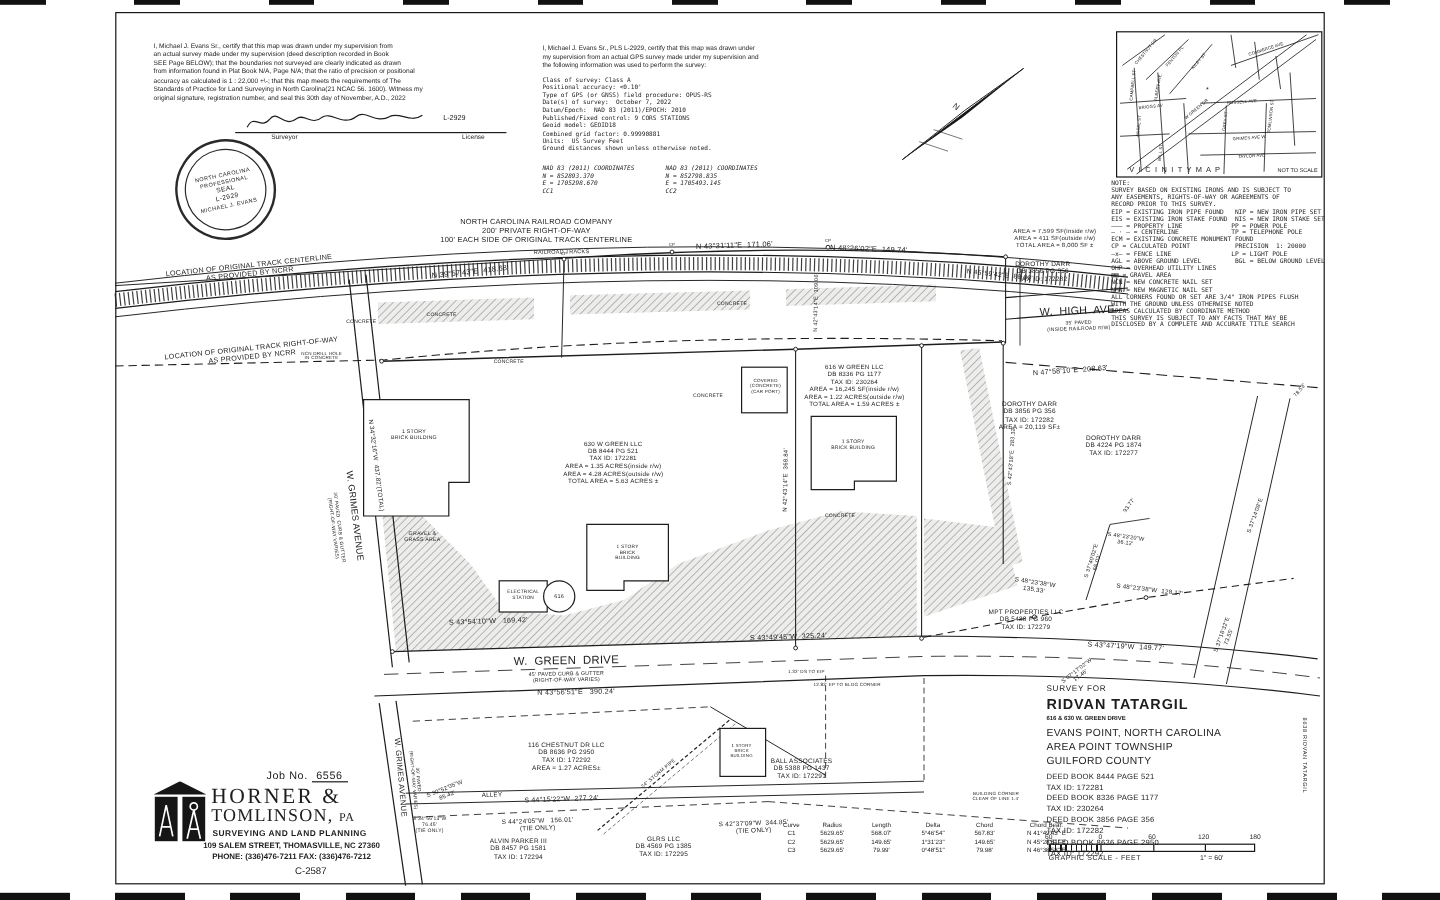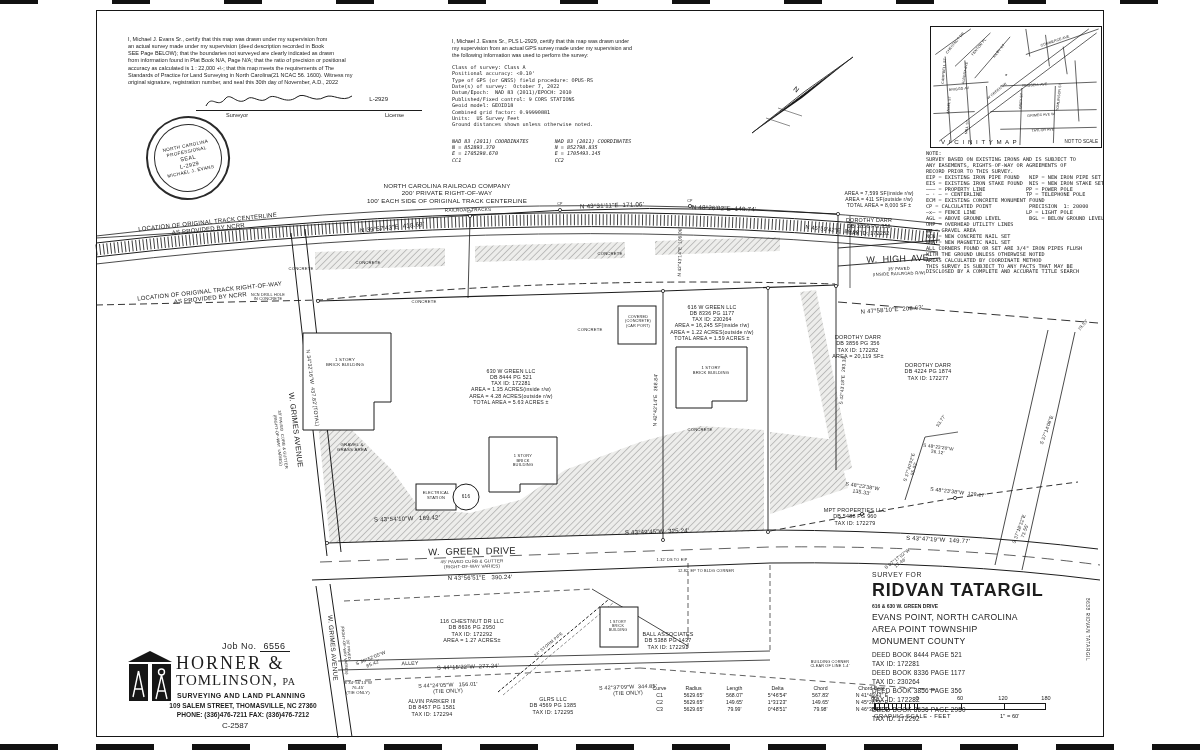--- a/index.html
+++ b/index.html
@@ -39,36 +39,36 @@
   .vic-label{position:absolute;white-space:pre;font-size:3.6px;transform-origin:center;letter-spacing:.1px}
   #vic-title{position:absolute;left:10px;bottom:2px;font-size:6.2px;letter-spacing:1px}
   #vic-nts{position:absolute;right:3px;bottom:3px;font-size:4.6px}
   #vic-star{position:absolute;left:74px;top:46px;font-size:6px}
   
   #notes{left:926px;top:151px;width:180px;font-family:"DejaVu Sans Mono",monospace;
     font-size:5.2px;line-height:1.14;white-space:pre}
   
   #title-block{left:872px;top:571px;width:226px}
   #tb-surveyfor{font-size:6.8px;letter-spacing:.6px}
-  #tb-client{font-size:18px;font-weight:bold;letter-spacing:.8px;margin-top:2px}
+  #tb-client{font-size:12px;font-weight:bold;letter-spacing:.8px;margin-top:2px}
   #tb-address{font-size:5px;font-weight:bold;margin:2px 0 3px}
   .tb-line{font-size:8.6px;letter-spacing:.3px;margin-top:2px}
   #deed-list{margin-top:4px}
   .deed-line{font-size:6.4px;line-height:1.42;letter-spacing:.2px}
   
   #firm-job{left:222px;top:641px;font-size:9px;letter-spacing:.5px}
   #firm-job b{border-bottom:1px solid #1d1d1d;padding:0 4px;font-weight:normal}
   #firm-logo{left:128px;top:651px;width:44px;height:52px}
   #firm-name1{left:176px;top:653px;font-family:"Liberation Serif",serif;font-size:18px;letter-spacing:2px}
   #firm-name2{left:176px;top:672px;font-family:"Liberation Serif",serif;font-size:15px;letter-spacing:1px}
   #firm-name2 .pa{font-size:10px;letter-spacing:.5px}
   #firm-tagline{left:177px;top:692px;font-size:7px;font-weight:bold;letter-spacing:.4px}
   #firm-address{left:106px;top:702px;width:274px;text-align:center;font-size:6.6px;font-weight:bold}
   #firm-phone{left:106px;top:711px;width:274px;text-align:center;font-size:6.6px;font-weight:bold}
-  #firm-license{left:98px;top:721px;width:274px;text-align:center;font-size:8px}
+  #firm-license{left:122px;top:721px;width:274px;text-align:center;font-size:8px}
   
   #curve-table{left:646px;top:685px;width:250px}
   .ct-row{display:grid;grid-template-columns:27px 41px 41px 45px 41px 62px;font-size:5.2px;line-height:1.35}
   .ct-row span{text-align:center;white-space:pre}
   
   #scale{left:872px;top:695px;width:178px;height:30px}
   #scale-numbers{position:absolute;left:2px;top:0;width:172px;height:7px;font-size:5.6px}
   #scale-numbers span{position:absolute;transform:translateX(-50%)}
   #scale-bar{position:absolute;left:2px;top:8px;width:172px;height:7px;border:1px solid #161616}
   #scale-bar .sub{position:absolute;left:0;top:0;width:43px;height:100%;
@@ -450,21 +450,21 @@
 AREAS CALCULATED BY COORDINATE METHOD
 THIS SURVEY IS SUBJECT TO ANY FACTS THAT MAY BE
 DISCLOSED BY A COMPLETE AND ACCURATE TITLE SEARCH</div>
 
 <div class="abs" id="title-block">
   <div id="tb-surveyfor">SURVEY FOR</div>
   <div id="tb-client">RIDVAN TATARGIL</div>
   <div id="tb-address">616 &amp; 630 W. GREEN DRIVE</div>
   <div class="tb-line">EVANS POINT, NORTH CAROLINA</div>
   <div class="tb-line">AREA POINT TOWNSHIP</div>
-  <div class="tb-line">MONUMENT COUNTY</div>
+  <div class="tb-line">GUILFORD COUNTY</div>
   <div id="deed-list">
       <div class="deed-line">DEED BOOK 8444 PAGE 521</div>
       <div class="deed-line">TAX ID: 172281</div>
       <div class="deed-line">DEED BOOK 8336 PAGE 1177</div>
       <div class="deed-line">TAX ID: 230264</div>
       <div class="deed-line">DEED BOOK 3856 PAGE 356</div>
       <div class="deed-line">TAX ID: 172282</div>
       <div class="deed-line">DEED BOOK 8636 PAGE 2950</div>
       <div class="deed-line">TAX ID: 172292</div>
     </div>

